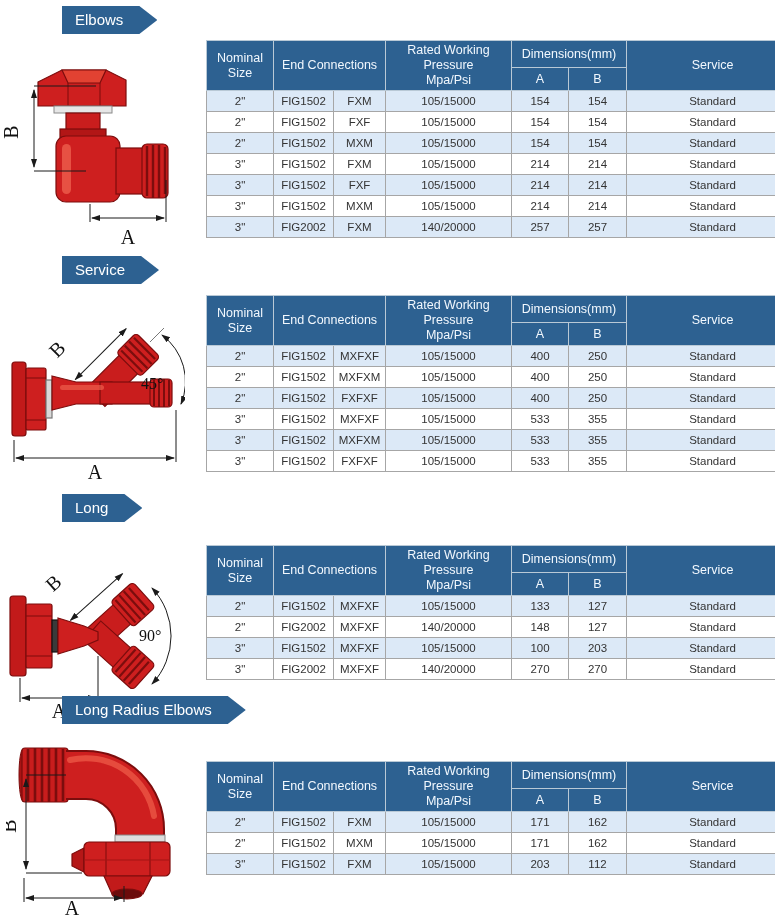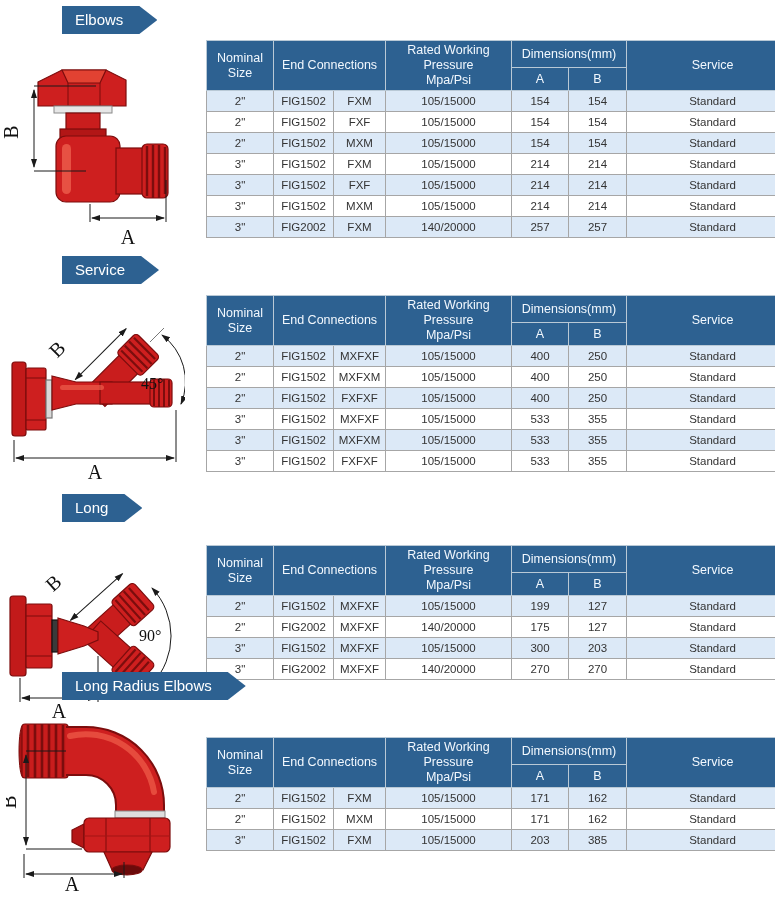--- a/index.html
+++ b/index.html
@@ -2,21 +2,21 @@
 <html style="--banner-blue: #2d6191; --header-blue: #2d6191; --row-alt: #dce9f7; --fitting-red: #ce1f1f; --fitting-red-dark: #7c0d0d; --table-border: #a6a6a6;"><head>
 <meta charset="utf-8">
 <style>
   * { margin:0; padding:0; box-sizing:border-box; }
   html,body { background:#fff; }
   body { width:775px; height:917px; position:relative; font-family:"Liberation Sans",sans-serif; overflow:hidden; }
   .section { position:absolute; left:0; width:765px; }
   .s1 { top:6px;  height:250px; }
   .s2 { top:256px; height:238px; }
   .s3 { top:494px; height:214px; }
-  .s4 { top:672px; height:209px; }
+  .s4 { top:696px; height:209px; }
   .banner {
     position:absolute; left:62px; top:0; height:28px; line-height:28px;
     background:var(--banner-blue,#2d6191); color:#fff; font-size:15px;
     padding:0 34px 0 13px; display:inline-block;
     clip-path:polygon(0 0, calc(100% - 18px) 0, 100% 50%, calc(100% - 18px) 100%, 0 100%);
   }
   .figure { position:absolute; }
   .s1 .figure { left:4px; top:46px; }
   .s2 .figure { left:0;   top:46px; }
   .s3 .figure { left:2px; top:50px; }
@@ -395,39 +395,39 @@
           <th>A</th>
           <th>B</th>
         </tr>
       </thead>
       <tbody>
           <tr>
             <td>2"</td>
             <td>FIG1502</td>
             <td>MXFXF</td>
             <td>105/15000</td>
-            <td>199</td>
+            <td>133</td>
             <td>127</td>
             <td>Standard</td>
           </tr>
           <tr>
             <td>2"</td>
             <td>FIG2002</td>
             <td>MXFXF</td>
             <td>140/20000</td>
-            <td>175</td>
+            <td>148</td>
             <td>127</td>
             <td>Standard</td>
           </tr>
           <tr>
             <td>3"</td>
             <td>FIG1502</td>
             <td>MXFXF</td>
             <td>105/15000</td>
-            <td>300</td>
+            <td>100</td>
             <td>203</td>
             <td>Standard</td>
           </tr>
           <tr>
             <td>3"</td>
             <td>FIG2002</td>
             <td>MXFXF</td>
             <td>140/20000</td>
             <td>270</td>
             <td>270</td>
@@ -527,19 +527,19 @@
             <td>171</td>
             <td>162</td>
             <td>Standard</td>
           </tr>
           <tr>
             <td>3"</td>
             <td>FIG1502</td>
             <td>FXM</td>
             <td>105/15000</td>
             <td>203</td>
-            <td>385</td>
+            <td>112</td>
             <td>Standard</td>
           </tr>
         </tbody>
     </table>
   </div>
 </section>
 
 </body></html>

